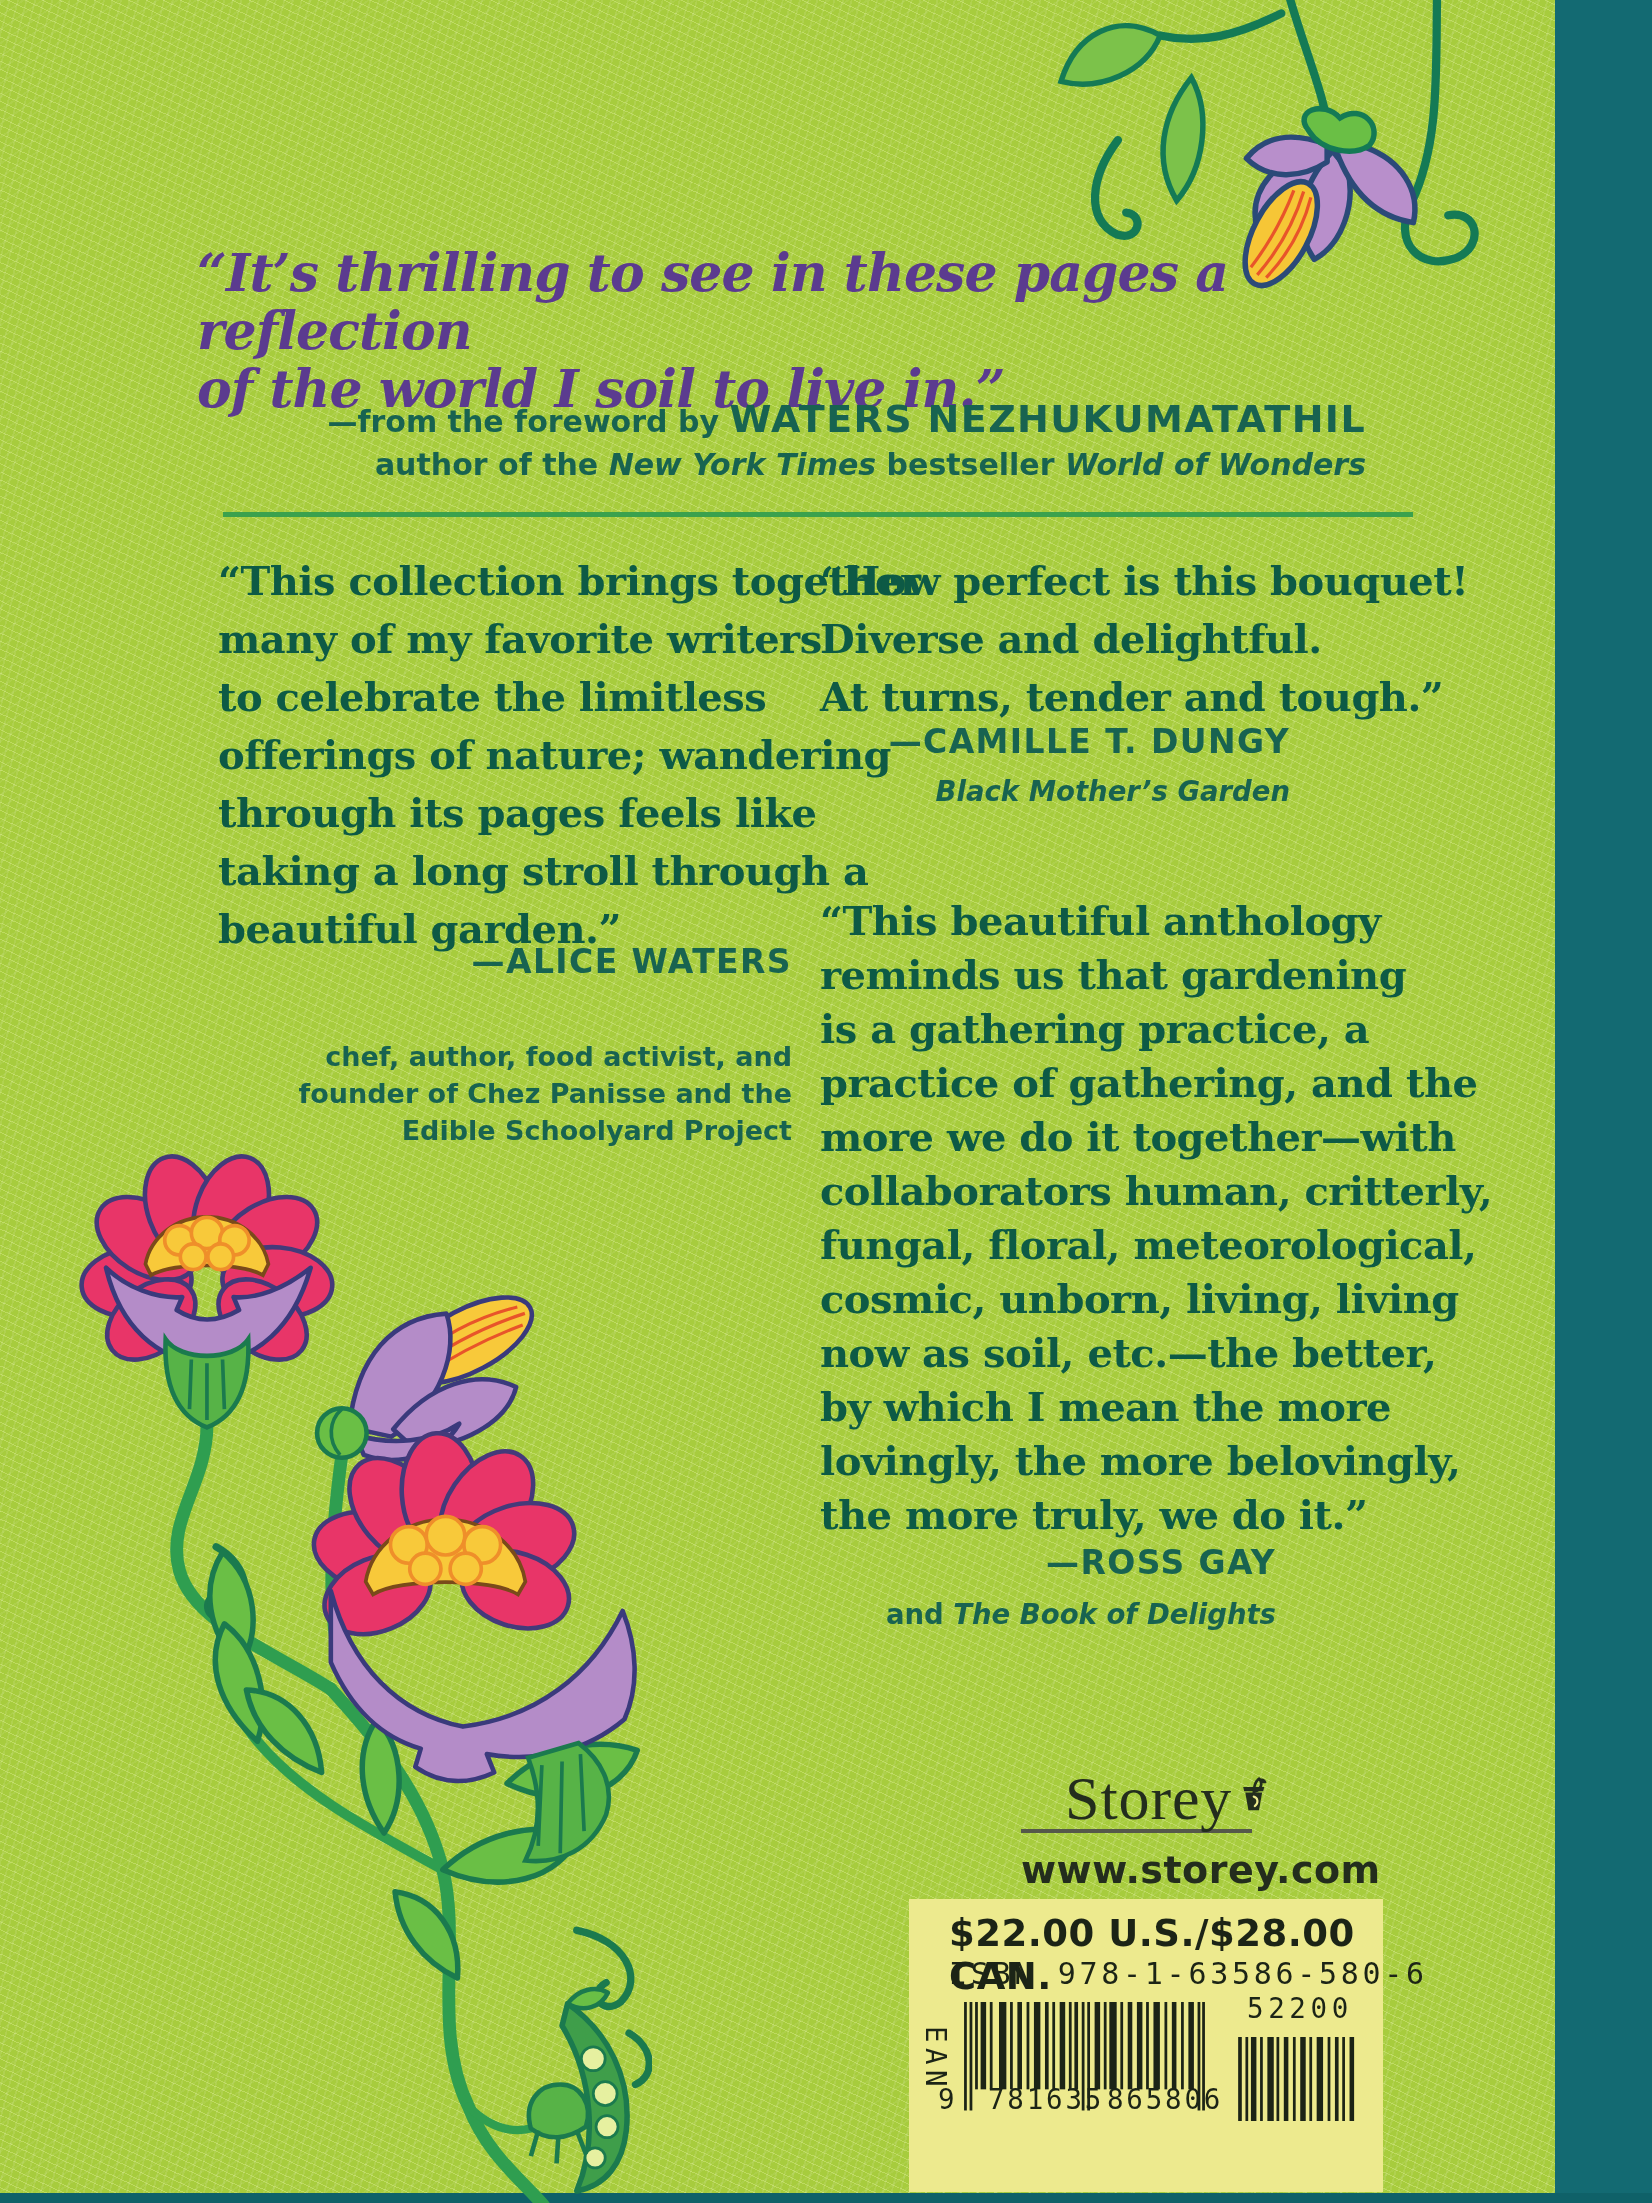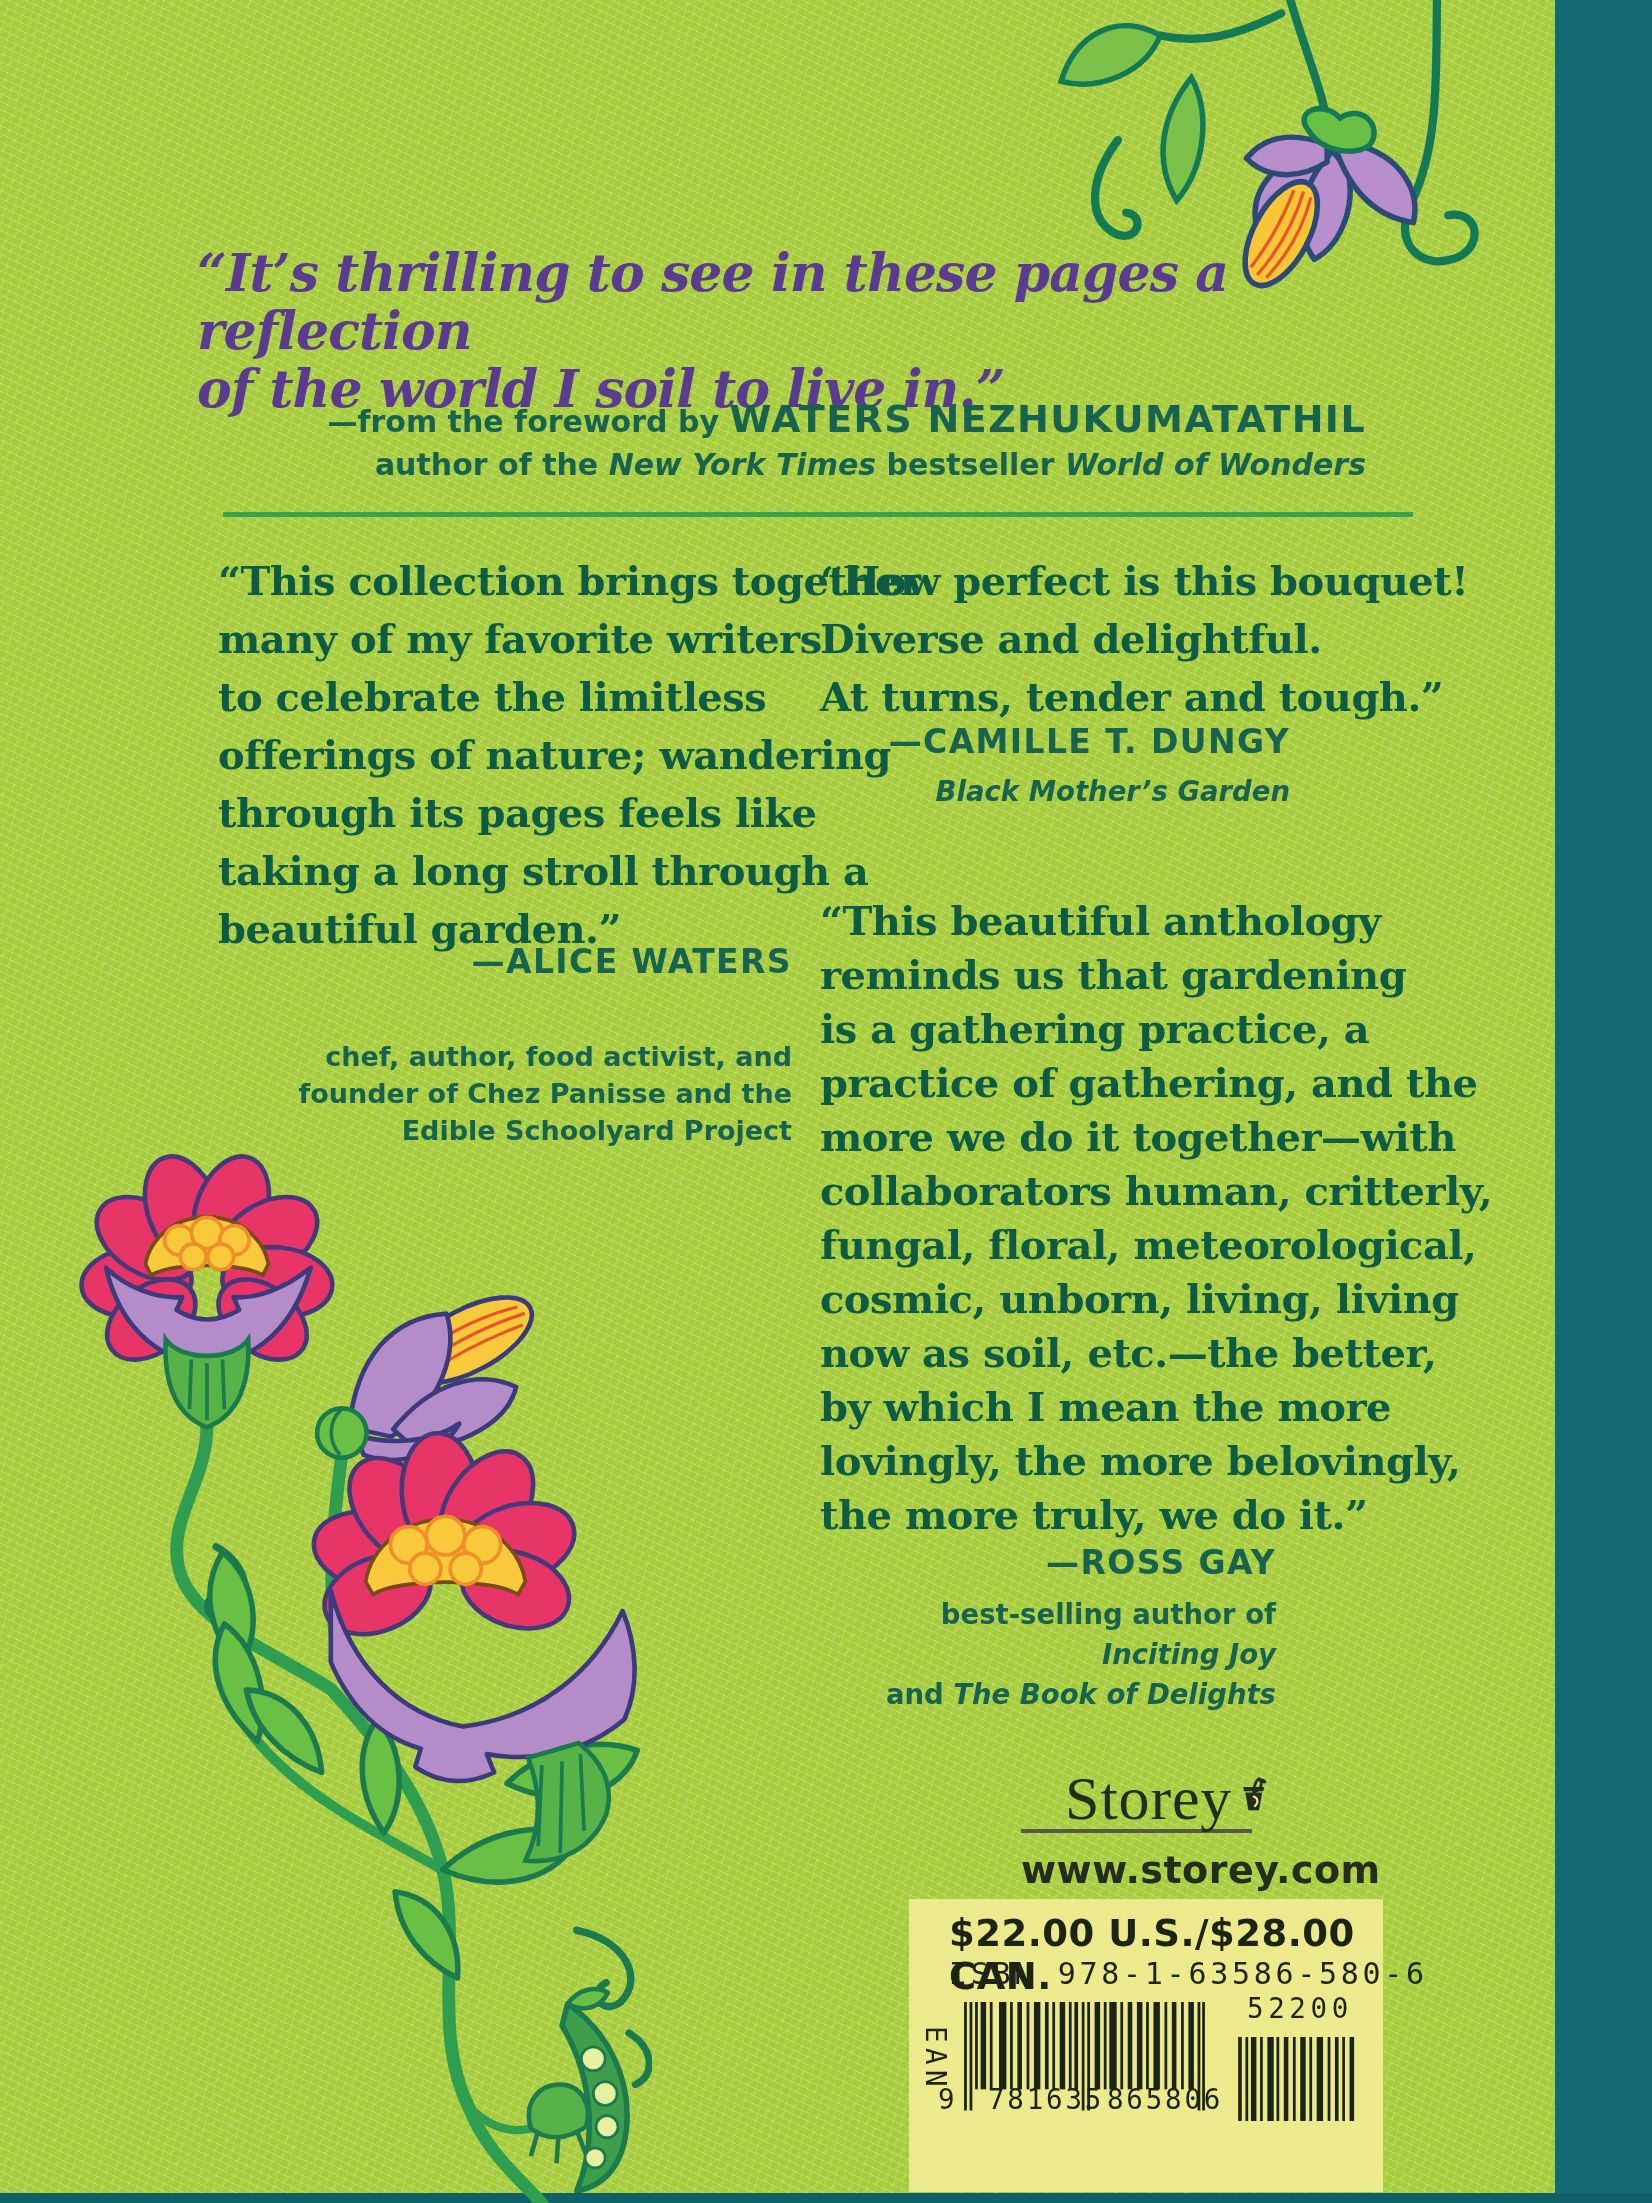--- a/index.html
+++ b/index.html
@@ -154,21 +154,20 @@
 more we do it together—with
 collaborators human, critterly,
 fungal, floral, meteorological,
 cosmic, unborn, living, living
 now as soil, etc.—the better,
 by which I mean the more
 lovingly, the more belovingly,
 the more truly, we do it.”</div>
   <div class="abs attr-name ross-attr">—ROSS GAY</div>
   <div class="abs credit ross-credit">
-    <span class="credit-line"><span>best-selling author of </span><span class="it">Inciting Joy</span></span>
     <span class="credit-line"><span>and </span><span class="it">The Book of Delights</span></span>
   </div>
 
   <svg class="abs" style="left:27.5px; top:1152px;" width="624" height="1051" viewBox="0 0 680 1145">
 
     <g fill="none" stroke="#2f9e50" stroke-width="14" stroke-linecap="round">
       <path d="M195 298 C 195 360, 150 402, 165 456 C 180 512, 262 542, 330 585"></path>
       <path d="M342 330 C 330 420, 325 500, 342 562"></path>
       <path d="M330 585 C 382 642, 432 702, 452 782 C 472 862, 440 958, 480 1040 C 500 1092, 540 1122, 562 1148"></path>
       <path d="M452 782 C 380 742, 300 702, 250 642 C 224 612, 220 586, 230 560" stroke-width="11"></path>

